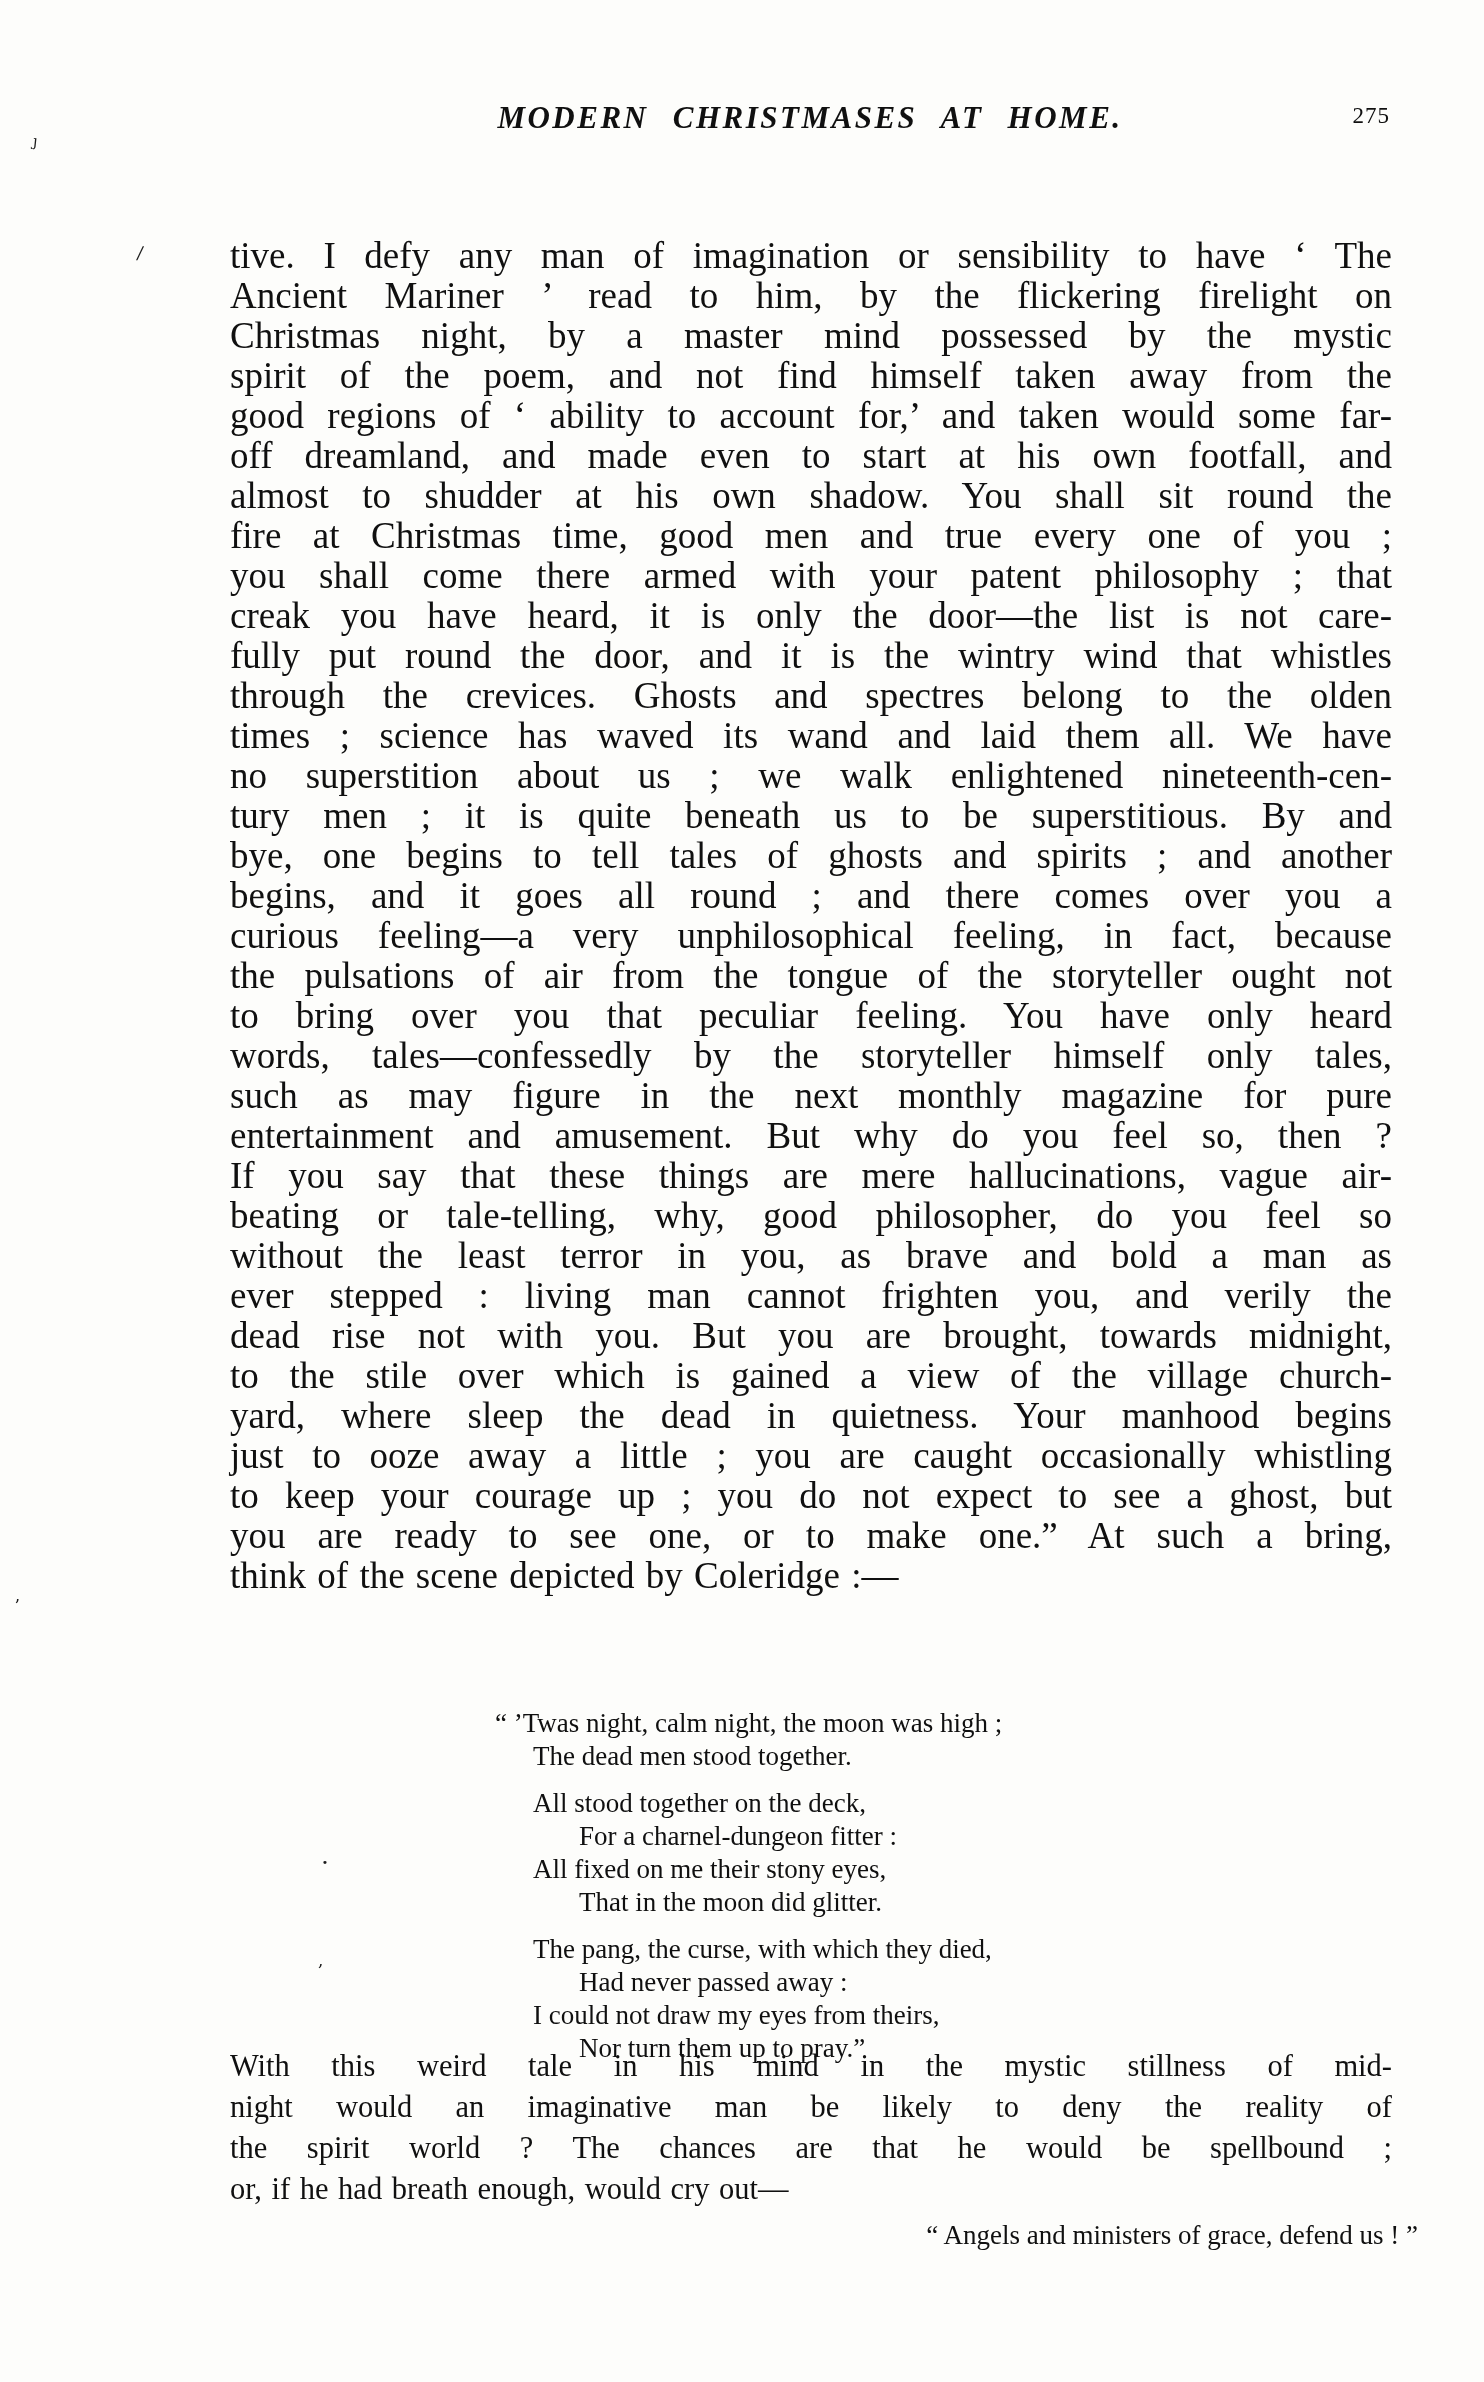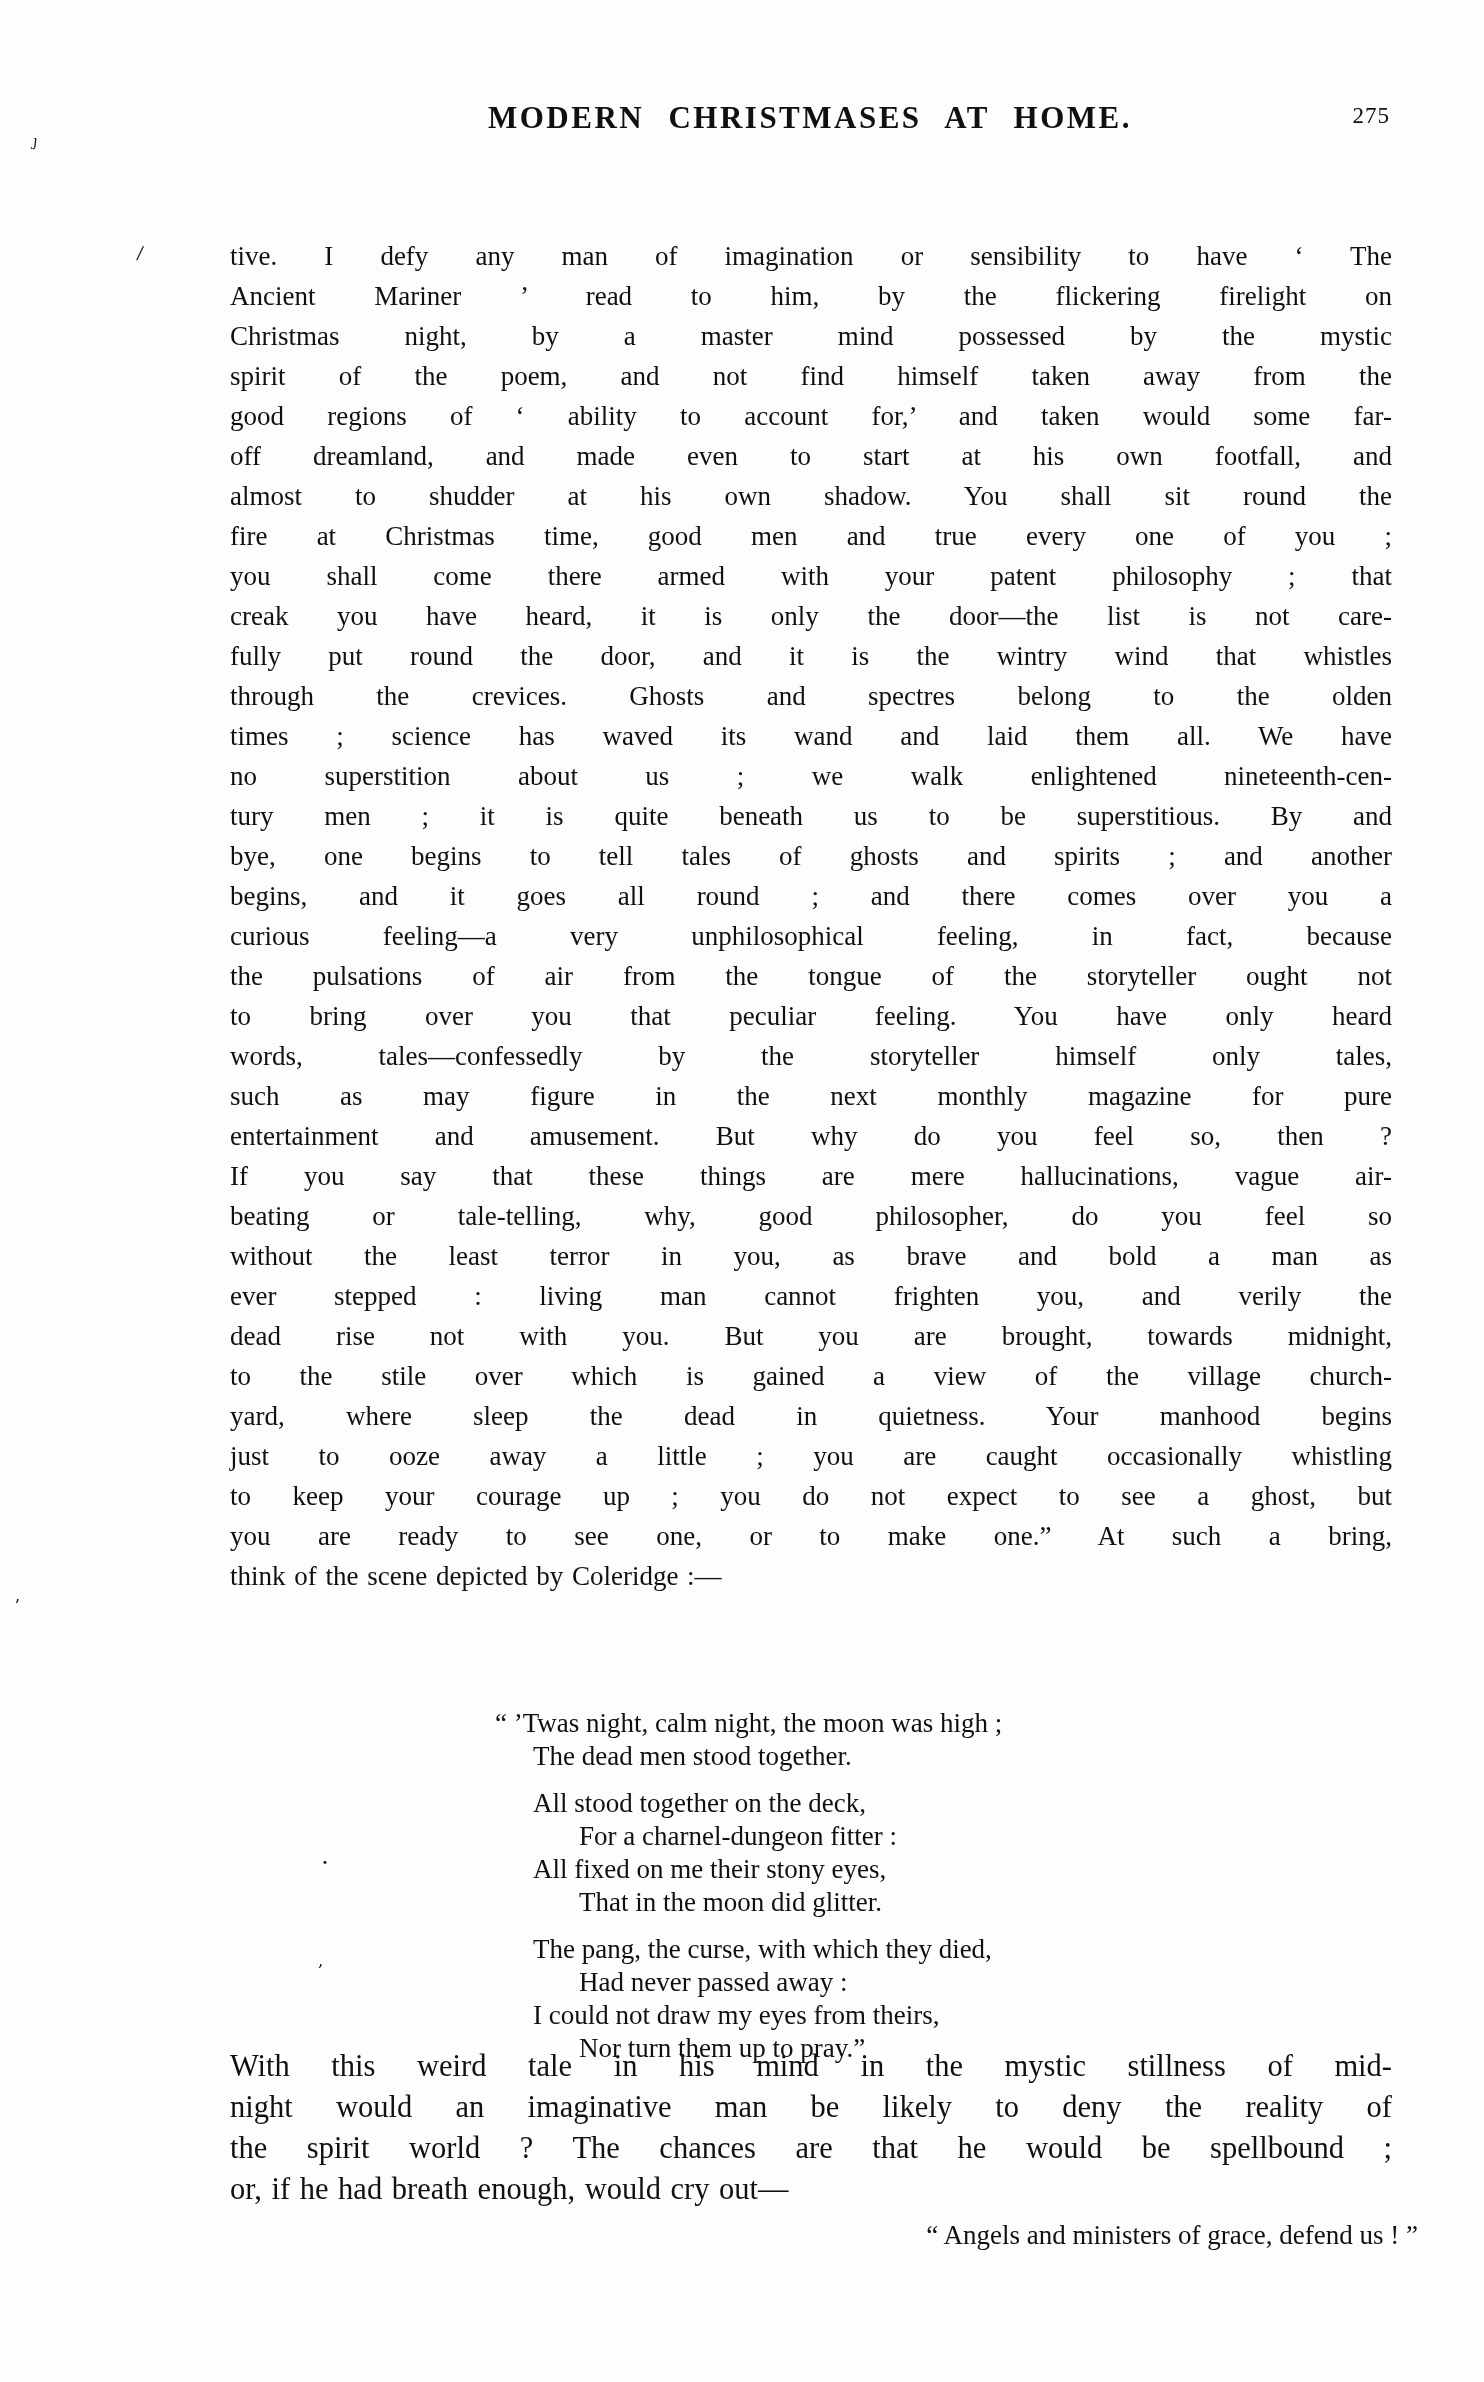--- a/index.html
+++ b/index.html
@@ -12,35 +12,35 @@
     overflow: hidden;
   }
   .page { position: absolute; inset: 0; }
 
   
   .running-header {
     position: absolute; top: 100px; left: 230px; width: 1160px; height: 42px;
   }
   .running-title {
     position: absolute; left: 0; right: 0; text-align: center;
-    font-size: 31px; font-weight: bold;
+    font-style: italic; font-size: 31px; font-weight: bold;
     letter-spacing: 2.5px; word-spacing: 14px;
     white-space: nowrap;
   }
   .page-number {
     position: absolute; right: 0; top: 3px;
     font-size: 23px; letter-spacing: 1px; font-style: normal;
   }
 
   
   .body-block {
     position: absolute; left: 230px; top: 236px; width: 1162px;
   }
   .bline {
-    font-size: 27px; line-height: 40px; height: 40px;
+    font-size: 37px; line-height: 40px; height: 40px;
     text-align: justify; text-align-last: justify;
     word-spacing: 2px; white-space: nowrap; white-space: normal;
   }
   .bline.lastline { text-align-last: left; }
 
   
   .poem-block {
     position: absolute; left: 533px; top: 1671px; width: 700px;
     font-size: 27px;
   }

